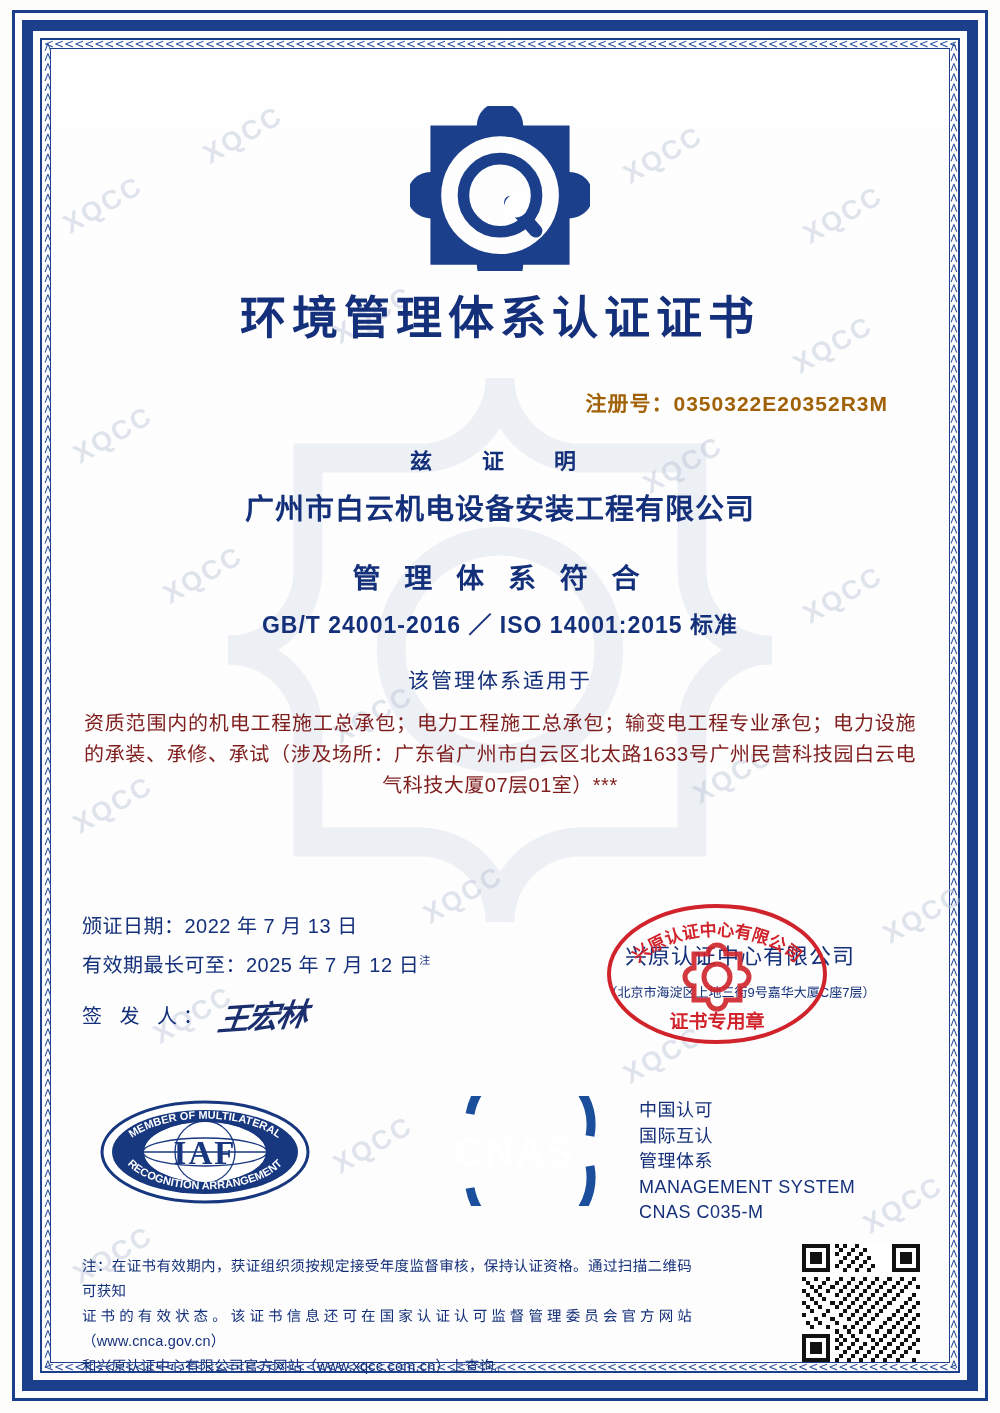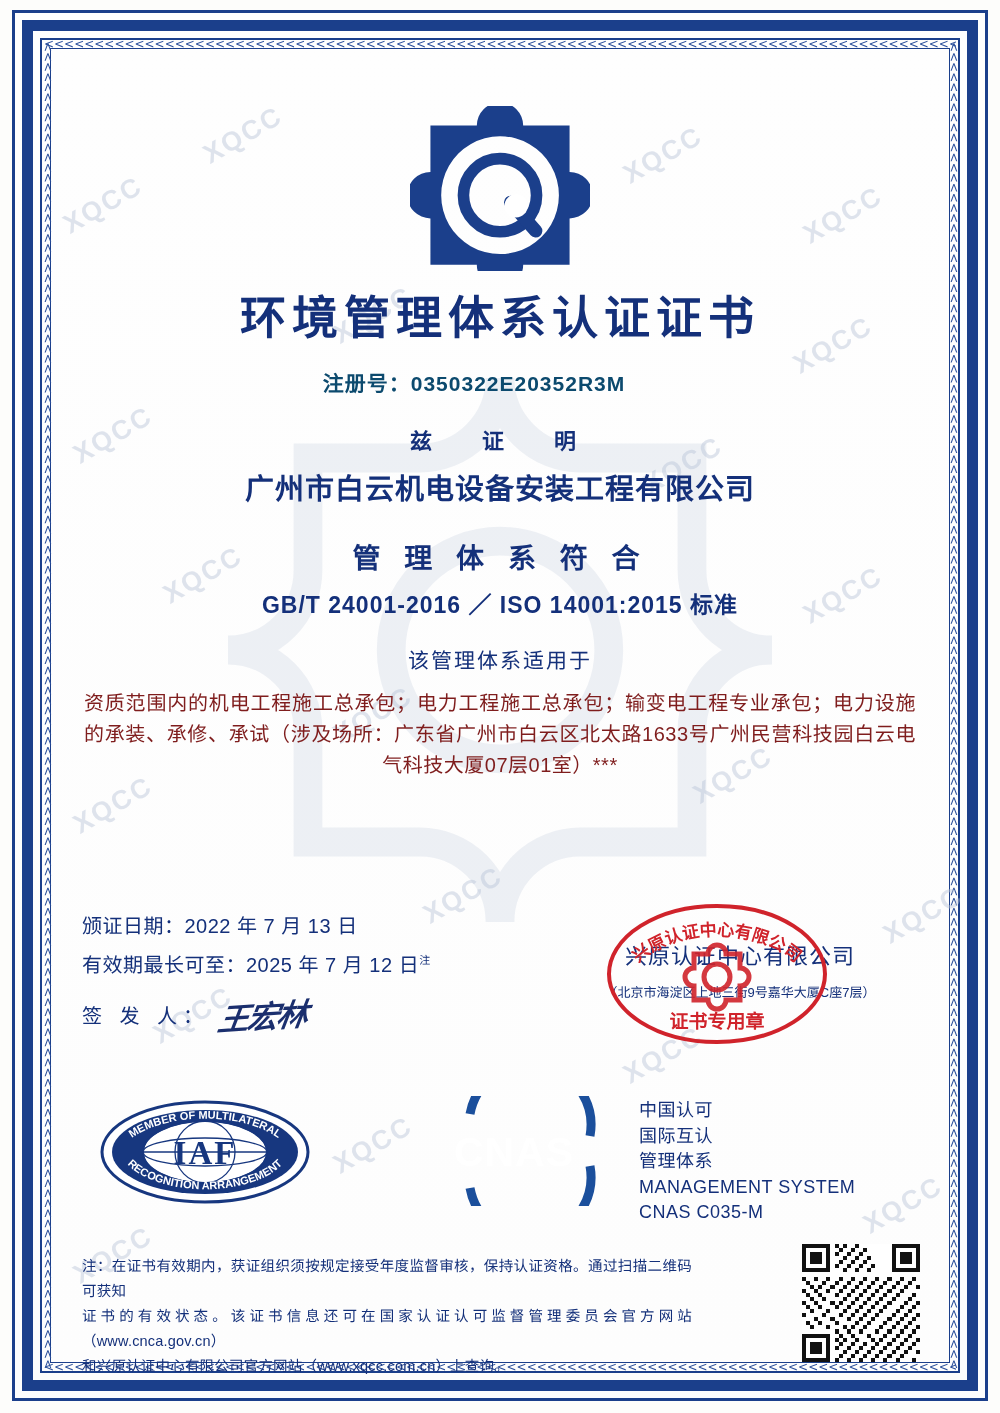--- a/index.html
+++ b/index.html
@@ -63,22 +63,22 @@
 
   .logo{margin:48px auto 0;width:180px;height:165px;display:block;}
 
   h1.cert-title{
     text-align:center;margin:10px 0 0;
     font-size:46px;letter-spacing:6px;color:#14307a;
     font-weight:bold;font-family:"DejaVu Sans","Liberation Sans",sans-serif;
   }
 
   .reg-no{
-    text-align:center;margin:20px 52px 0 0;
-    font-size:21px;color:#0c4a6e;font-weight:bold;letter-spacing:1px;
+    text-align:right;margin:40px 52px 0 0;
+    font-size:21px;color:#a16207;font-weight:bold;letter-spacing:1px;
   }
 
   .c{text-align:center;color:#14307a;}
   .hereby{font-size:22px;letter-spacing:14px;margin-top:26px;font-weight:bold;}
   .company{font-size:29px;font-weight:bold;margin-top:10px;letter-spacing:1px;}
   .addr{font-size:19px;margin-top:12px;letter-spacing:.5px;}
   .credit{font-size:19px;margin-top:6px;letter-spacing:.5px;}
   .conform{font-size:28px;margin-top:29px;letter-spacing:8px;font-weight:bold;}
   .standard{font-size:23px;margin-top:10px;font-weight:bold;letter-spacing:1px;}
   .applies{font-size:21px;margin-top:24px;letter-spacing:2px;}

